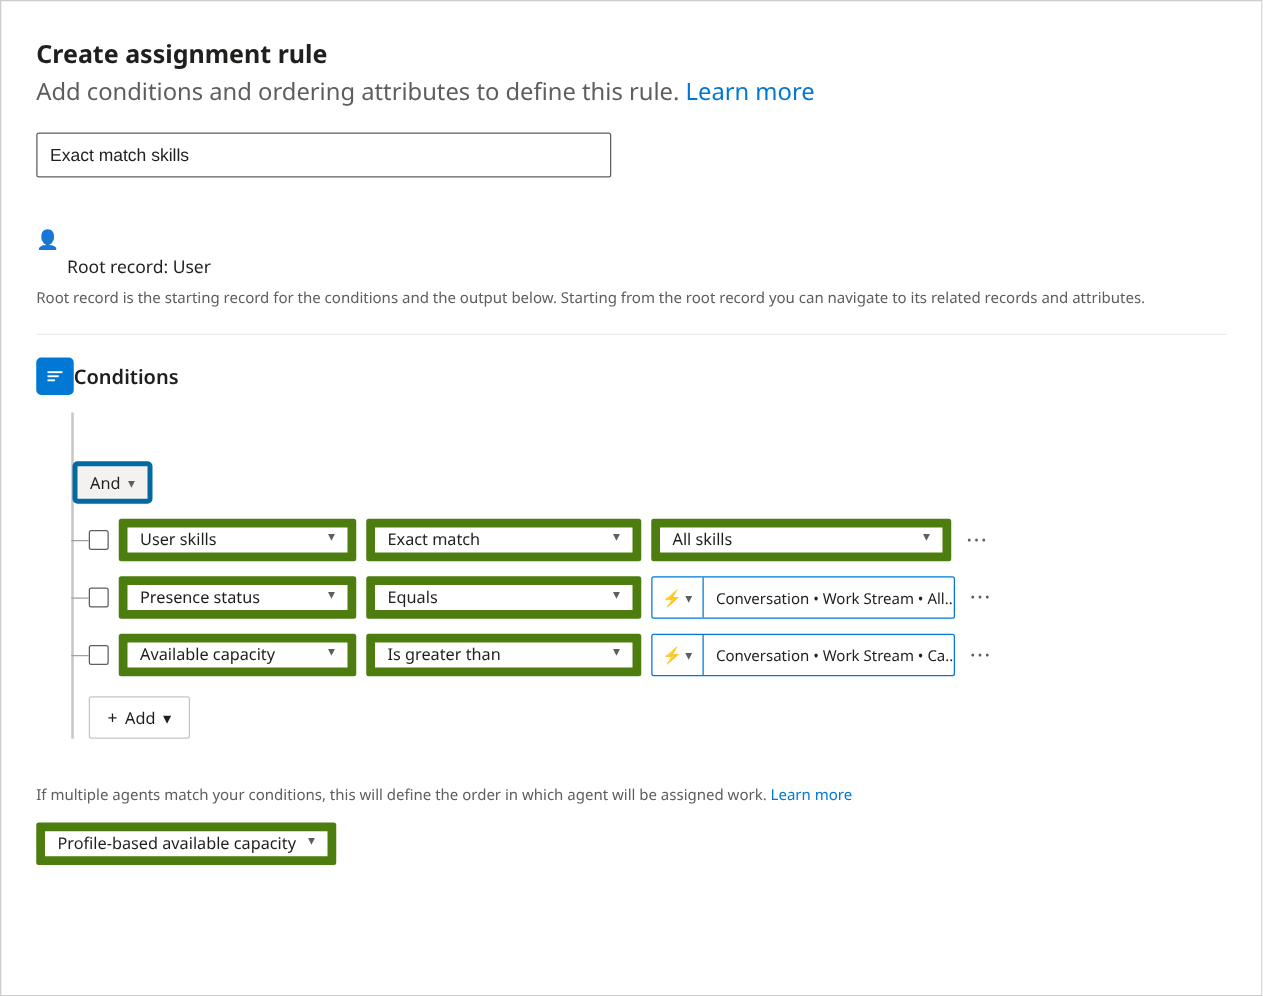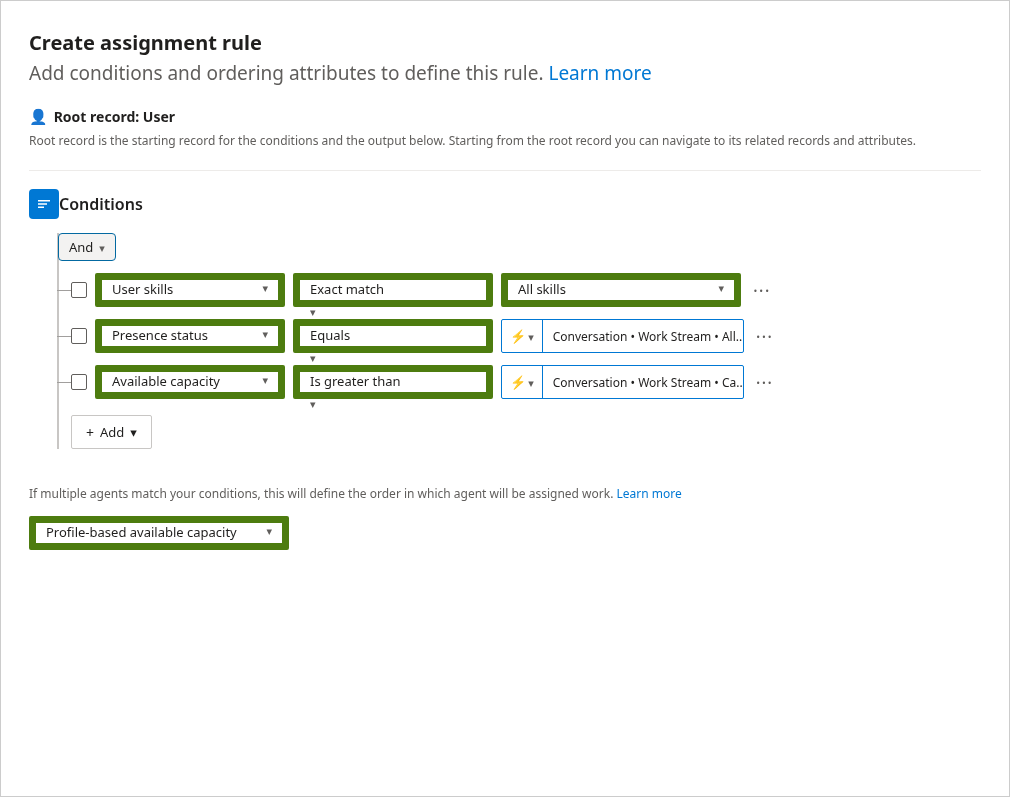--- a/index.html
+++ b/index.html
@@ -52,25 +52,26 @@
 
     .root-record-section {
       margin-top: 18px;
       margin-bottom: 6px;
       display: flex;
       align-items: center;
       gap: 6px;
     }
     .root-record-label {
       font-size: 14px;
-      font-weight: 700;
-      color: #201f1e;
-      display: flex;
-      align-items: center;
-      gap: 6px;
+      font-weight: 400;
+      color: #201f1e;
+      display: flex;
+      align-items: center;
+      gap: 6px;
+      margin-top: 44px;
     }
     .user-icon {
       color: #0078d4;
       font-size: 15px;
     }
     .root-record-desc {
       font-size: 12px;
       color: #605e5c;
       margin-bottom: 20px;
       max-width: 950px;
@@ -102,29 +103,30 @@
     .conditions-container {
       margin-left: 8px;
       border-left: 2px solid #c8c6c4;
       padding-left: 0;
     }
     .and-badge {
       display: inline-flex;
       align-items: center;
       gap: 6px;
       background: #f3f2f1;
-      border: 1px solid #0369a1;
+      border: 4px solid #0369a1;
       border-radius: 4px;
       padding: 4px 10px;
       font-size: 13px;
       color: #201f1e;
       margin-left: -1px;
       margin-bottom: 12px;
       cursor: pointer;
       user-select: none;
+      margin-top: 39px;
     }
     .chevron-down { font-size: 11px; color: #605e5c; }
 
     .condition-row {
       display: flex;
       align-items: center;
       gap: 8px;
       margin-bottom: 12px;
       margin-left: 12px;
       position: relative;
@@ -158,21 +160,21 @@
       background: #fff;
       display: flex;
       align-items: flex-start;
       justify-content: space-between;
       cursor: pointer;
       gap: 6px;
       white-space: nowrap;
     }
     .dropdown-select .chevron { color: #605e5c; font-size: 11px; }
     .dropdown-field { width: 190px; }
-    .dropdown-operator { width: 200px; flex-direction: column; }
+    .dropdown-operator { width: 220px; }
     .dropdown-value { width: 240px; }
 
     .dynamic-value-container {
       display: flex;
       align-items: center;
       border: 1px solid #0078d4;
       border-radius: 2px;
       height: 34px;
       background: #fff;
     }
@@ -260,20 +262,21 @@
 
 <div class="page-container">
 
   <div class="page-title">Create assignment rule</div>
   <div class="page-subtitle">
     <span>Add conditions and ordering attributes to define this rule.</span>
     <a href="#">Learn more</a>
   </div>
 
   <div>
+    <input type="text" class="rule-name-input" value="Exact match skills" style="">
   </div>
 
   <div class="root-record-section">
     <span class="user-icon">👤</span>
     <span class="root-record-label">Root record: User</span>
   </div>
   <div class="root-record-desc">Root record is the starting record for the conditions and the output below. Starting from the root record you can navigate to its related records and attributes.</div>
 
   <div class="divider"></div>
 
@@ -369,18 +372,18 @@
         <span class="chevron">▾</span>
       </div>
     </div>
   </div>
 
   <div class="order-by-section">
     <div class="order-by-desc">
       <span>If multiple agents match your conditions, this will define the order in which agent will be assigned work.</span>
       <a href="#">Learn more</a>
     </div>
-    <div class="dropdown-select" style="width: 260px;">
+    <div class="dropdown-select" style="width: 240px;">
       <span>Profile-based available capacity</span>
       <span class="chevron">▾</span>
     </div>
   </div>
 </div>
 
 </body></html>

